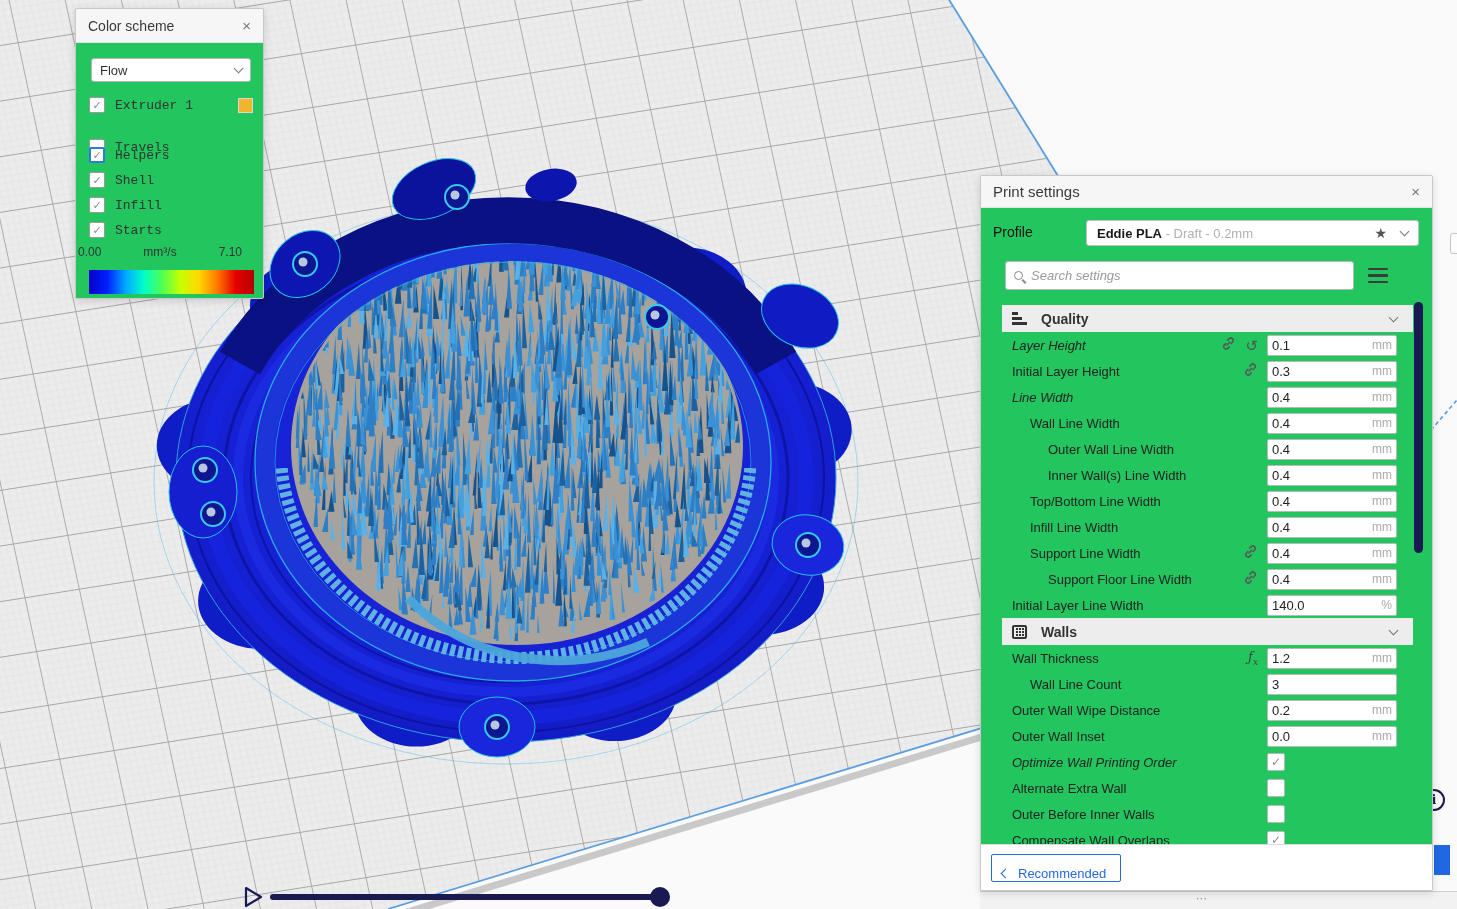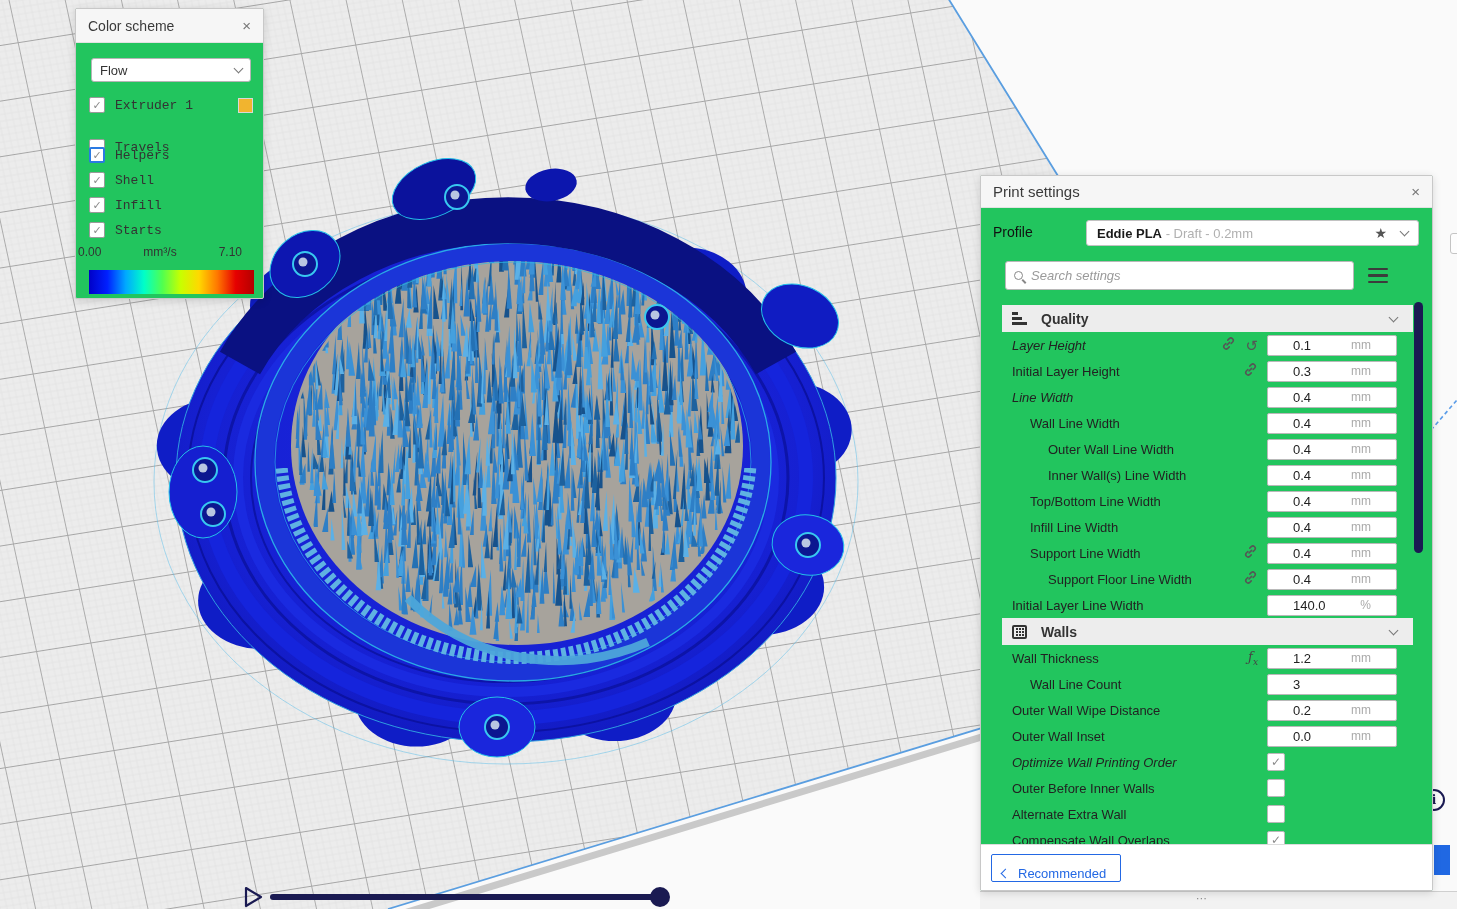--- a/index.html
+++ b/index.html
@@ -47,21 +47,21 @@
   .cat-header { position:relative; height:27px; background:#ededed; display:flex; align-items:center; padding:0 10px; margin-bottom:0; }
   .cat-title { font-size:14px; font-weight:bold; color:#333; margin-left:14px; }
   .cat-header .chev { margin-right:6px; }
   .setting-row { position:relative; height:26px; display:flex; align-items:center; }
   .setting-label { font-size:13px; color:#222; white-space:nowrap; }
   .setting-label.italic { font-style:italic; }
   .row-icons { margin-left:auto; display:flex; align-items:center; gap:9px; padding-right:9px; color:#555; }
   .revert-ic { font-size:15px; color:#555; line-height:1; }
   .fx-ic { font-size:13px; color:#444; font-family:"DejaVu Serif",serif; font-style:italic; }
   .fx-ic sub { font-size:9px; }
-  .val-box { width:130px; height:21px; border:1px solid #b9b9b9; border-radius:2px; background:#fff; display:flex; align-items:center; padding:0 25px; flex:0 0 auto; margin-right:16px; }
+  .val-box { width:130px; height:21px; border:1px solid #b9b9b9; border-radius:2px; background:#fff; display:flex; align-items:center; padding:0 4px; flex:0 0 auto; margin-right:16px; }
   .val-num { font-size:13px; color:#222; }
   .val-unit { margin-left:auto; font-size:12px; color:#aaa; }
   .row-cbx { width:18px; height:18px; border:1px solid #b9b9b9; border-radius:2px; background:#fff; display:flex; align-items:center; justify-content:center; font-size:12px; color:#8a8a8a; flex:0 0 auto; margin-right:128px; }
   .indent-0 { padding-left:10px; } .indent-1 { padding-left:28px; } .indent-2 { padding-left:46px; }
 
   .icon-quality { width:15px; height:13px; display:flex; flex-direction:column; justify-content:space-between; }
   .icon-quality div { height:3px; background:#333; }
   .icon-quality .b1 { width:6px; } .icon-quality .b2 { width:10px; } .icon-quality .b3 { width:15px; }
   .icon-walls { width:15px; height:14px; border:2px solid #333; border-radius:2px; position:relative; }
   .icon-walls::after { content:""; position:absolute; left:1.5px; top:1.5px; width:2px; height:2px; background:#333;
@@ -1746,26 +1746,26 @@
           <span class="val-num">0.0</span>
           <span class="val-unit">mm</span>
         </span>
       </div>
       <div class="setting-row">
         <span class="setting-label indent-0 italic">Optimize Wall Printing Order</span>
         <span class="row-icons"></span>
         <span class="row-cbx">✓</span>
       </div>
       <div class="setting-row">
-        <span class="setting-label indent-0">Outer Before Inner Walls</span>
+        <span class="setting-label indent-0">Alternate Extra Wall</span>
         <span class="row-icons"></span>
         <span class="row-cbx"></span>
       </div>
       <div class="setting-row">
-        <span class="setting-label indent-0">Alternate Extra Wall</span>
+        <span class="setting-label indent-0">Outer Before Inner Walls</span>
         <span class="row-icons"></span>
         <span class="row-cbx"></span>
       </div>
       <div class="setting-row">
         <span class="setting-label indent-0">Compensate Wall Overlaps</span>
         <span class="row-icons"></span>
         <span class="row-cbx">✓</span>
       </div>
     </div>
 

